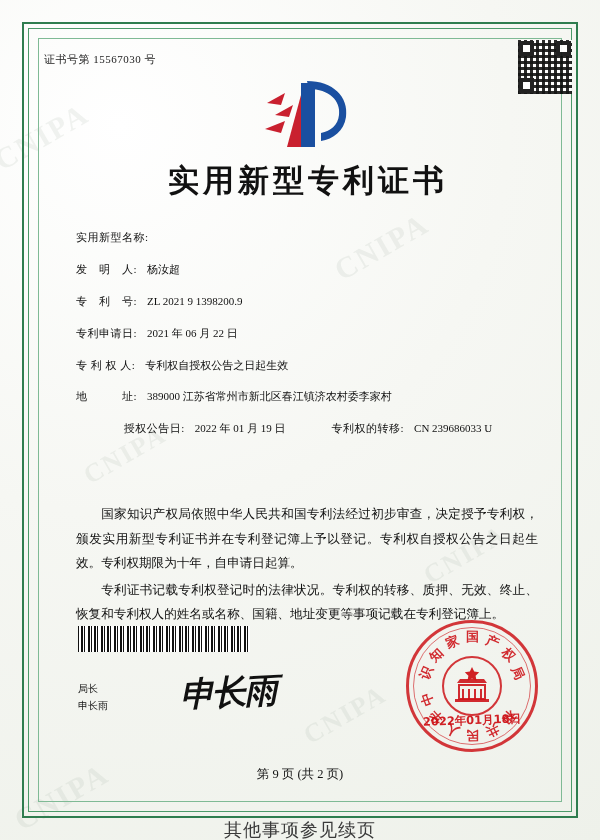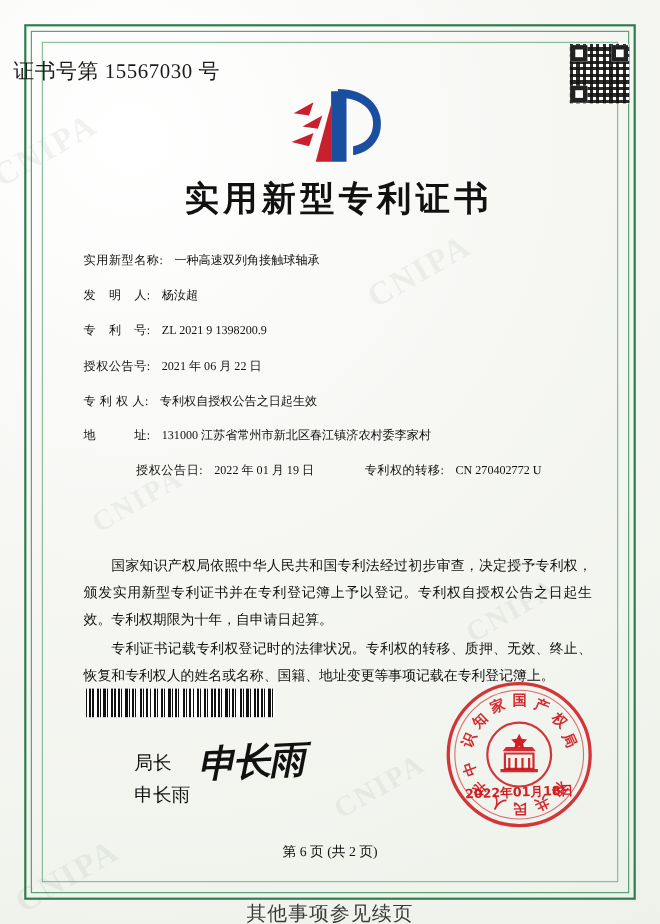--- a/index.html
+++ b/index.html
@@ -37,22 +37,22 @@
   .border-mid{
     position:absolute;left:28px;top:28px;right:28px;bottom:28px;
     border:1px solid #4c9a6a;
   }
   .border-inner{
     position:absolute;left:38px;top:38px;right:38px;bottom:38px;
     border:1px solid #7fba95;
   }
   
   .cert-no{
-    font-size:19px;color:#1b1b1b;letter-spacing:0.5px;
-    position:absolute;left:12px;top:52px;
+    font-size:11px;color:#1b1b1b;letter-spacing:0.5px;
+    position:absolute;left:44px;top:52px;
   }
   .qr{
     position:absolute;right:28px;top:40px;width:54px;height:54px;
     background:
       repeating-linear-gradient(90deg,#1a1a1a 0 3px,#ffffff 3px 6px),
       repeating-linear-gradient(0deg,#1a1a1a 0 3px,#ffffff 3px 6px);
     background-blend-mode:multiply;
     opacity:.92;
   }
   .qr::before,.qr::after{
@@ -100,21 +100,21 @@
   .barcode{
     position:absolute;left:78px;top:626px;width:172px;height:26px;
     background:
       repeating-linear-gradient(90deg,
         #111 0 1px,#fff 1px 3px,
         #111 3px 5px,#fff 5px 6px,
         #111 6px 7px,#fff 7px 10px,
         #111 10px 12px,#fff 12px 13px);
   }
   .sig-block{
-    position:absolute;left:78px;top:680px;font-size:17px;line-height:1.7;color:#111;margin-left:44px;
+    position:absolute;left:78px;top:680px;font-size:10px;line-height:1.7;color:#111;
   }
   .handsig{
     position:absolute;left:180px;top:670px;
     font-family:"DejaVu Serif", serif;
     font-size:34px;font-style:italic;font-weight:bold;
     color:#111;letter-spacing:-2px;
     transform:rotate(-3deg);
   }
   
   .seal{
@@ -183,48 +183,47 @@
       <path d="M40 18 L22 28 L36 30 Z" fill="#c9202f"></path>
       <path d="M40 46 L20 54 L36 58 Z" fill="#c9202f"></path>
     </svg>
   </div>
 
   <div class="title">实用新型专利证书</div>
 
   <div class="fields">
     <div class="frow">
       <span class="flabel">实用新型名称:</span>
-      <span class="fvalue">一种高速双列角接触球轴承</span>
     </div>
     <div class="frow">
       <span class="flabel">发　明　人:</span>
       <span class="fvalue">杨汝超</span>
     </div>
     <div class="frow">
       <span class="flabel">专　利　号:</span>
       <span class="fvalue">ZL 2021 9 1398200.9</span>
     </div>
     <div class="frow">
-      <span class="flabel">授权公告号:</span>
+      <span class="flabel">专利申请日:</span>
       <span class="fvalue">2021 年 06 月 22 日</span>
     </div>
     <div class="frow">
       <span class="flabel">专 利 权 人:</span>
       <span class="fvalue">专利权自授权公告之日起生效</span>
     </div>
     <div class="frow">
       <span class="flabel">地　　　址:</span>
-      <span class="fvalue">131000 江苏省常州市新北区春江镇济农村委李家村</span>
+      <span class="fvalue">389000 江苏省常州市新北区春江镇济农村委李家村</span>
     </div>
     <div class="frow two">
       <span class="flabel">授权公告日:</span>
       <span class="fvalue">2022 年 01 月 19 日</span>
       <span class="gap"></span>
       <span class="flabel">专利权的转移:</span>
-      <span class="fvalue">CN 270402772 U</span>
+      <span class="fvalue">CN 239686033 U</span>
     </div>
   </div>
 
   <div class="para">
     <p>国家知识产权局依照中华人民共和国专利法经过初步审查，决定授予专利权，颁发实用新型专利证书并在专利登记簿上予以登记。专利权自授权公告之日起生效。专利权期限为十年，自申请日起算。</p>
     <p>专利证书记载专利权登记时的法律状况。专利权的转移、质押、无效、终止、恢复和专利权人的姓名或名称、国籍、地址变更等事项记载在专利登记簿上。</p>
   </div>
 
   <div class="barcode"></div>
 
@@ -257,15 +256,15 @@
     <div class="char" style="left:105px;top:44px;transform:rotate(66deg);">局</div>
     <div class="char" style="left:15px;top:70px;transform:rotate(-110deg);">中</div>
     <div class="char" style="left:24px;top:88px;transform:rotate(-132deg);">华</div>
     <div class="char" style="left:40px;top:101px;transform:rotate(-154deg);">人</div>
     <div class="char" style="left:60px;top:106px;transform:rotate(180deg);">民</div>
     <div class="char" style="left:80px;top:101px;transform:rotate(154deg);">共</div>
     <div class="char" style="left:96px;top:88px;transform:rotate(132deg);">和</div>
     <div class="datestamp">2022年01月18日</div>
   </div>
 
-  <div class="pagenum">第 6 页 (共 2 页)</div>
+  <div class="pagenum">第 9 页 (共 2 页)</div>
   <div class="footnote">其他事项参见续页</div>
 </div>
 
 </body></html>

